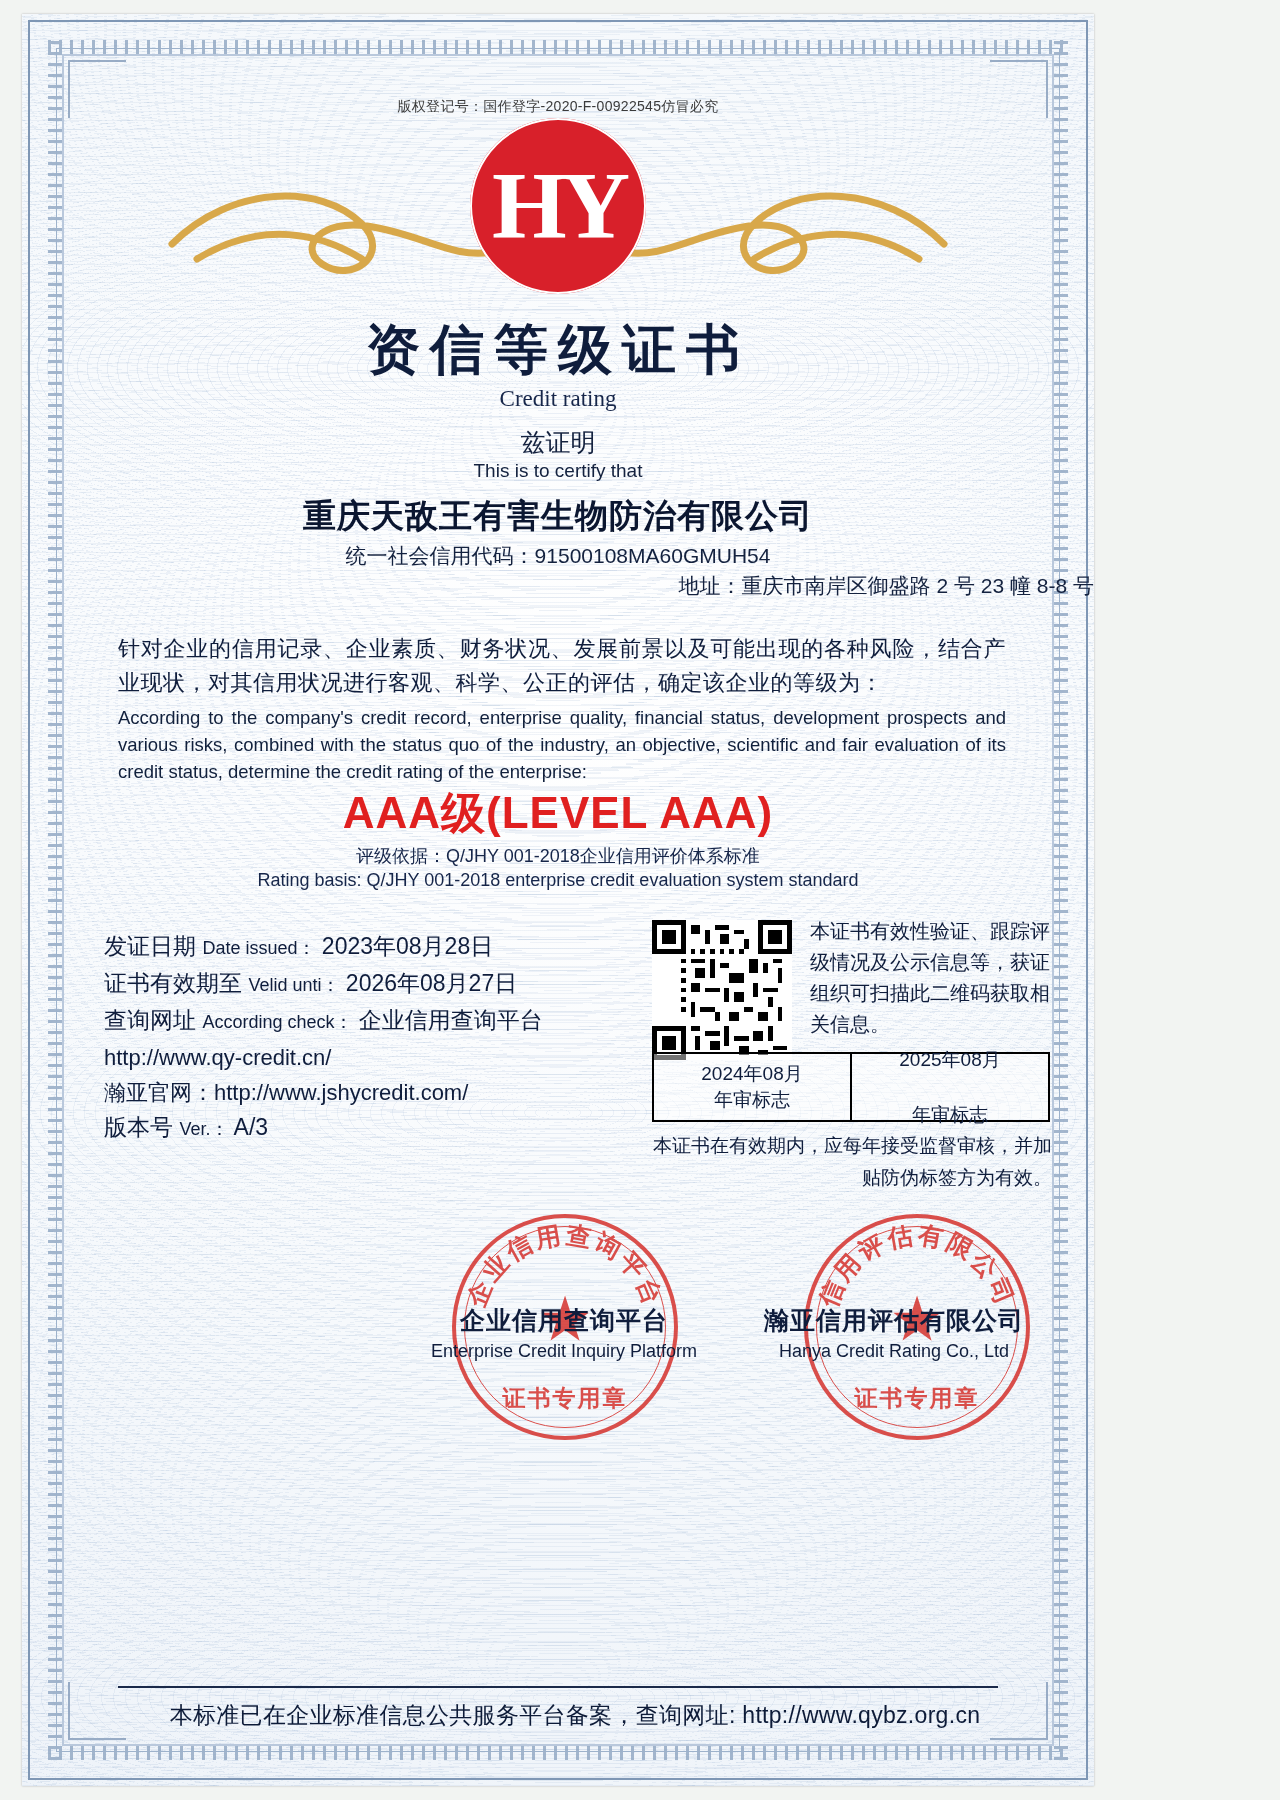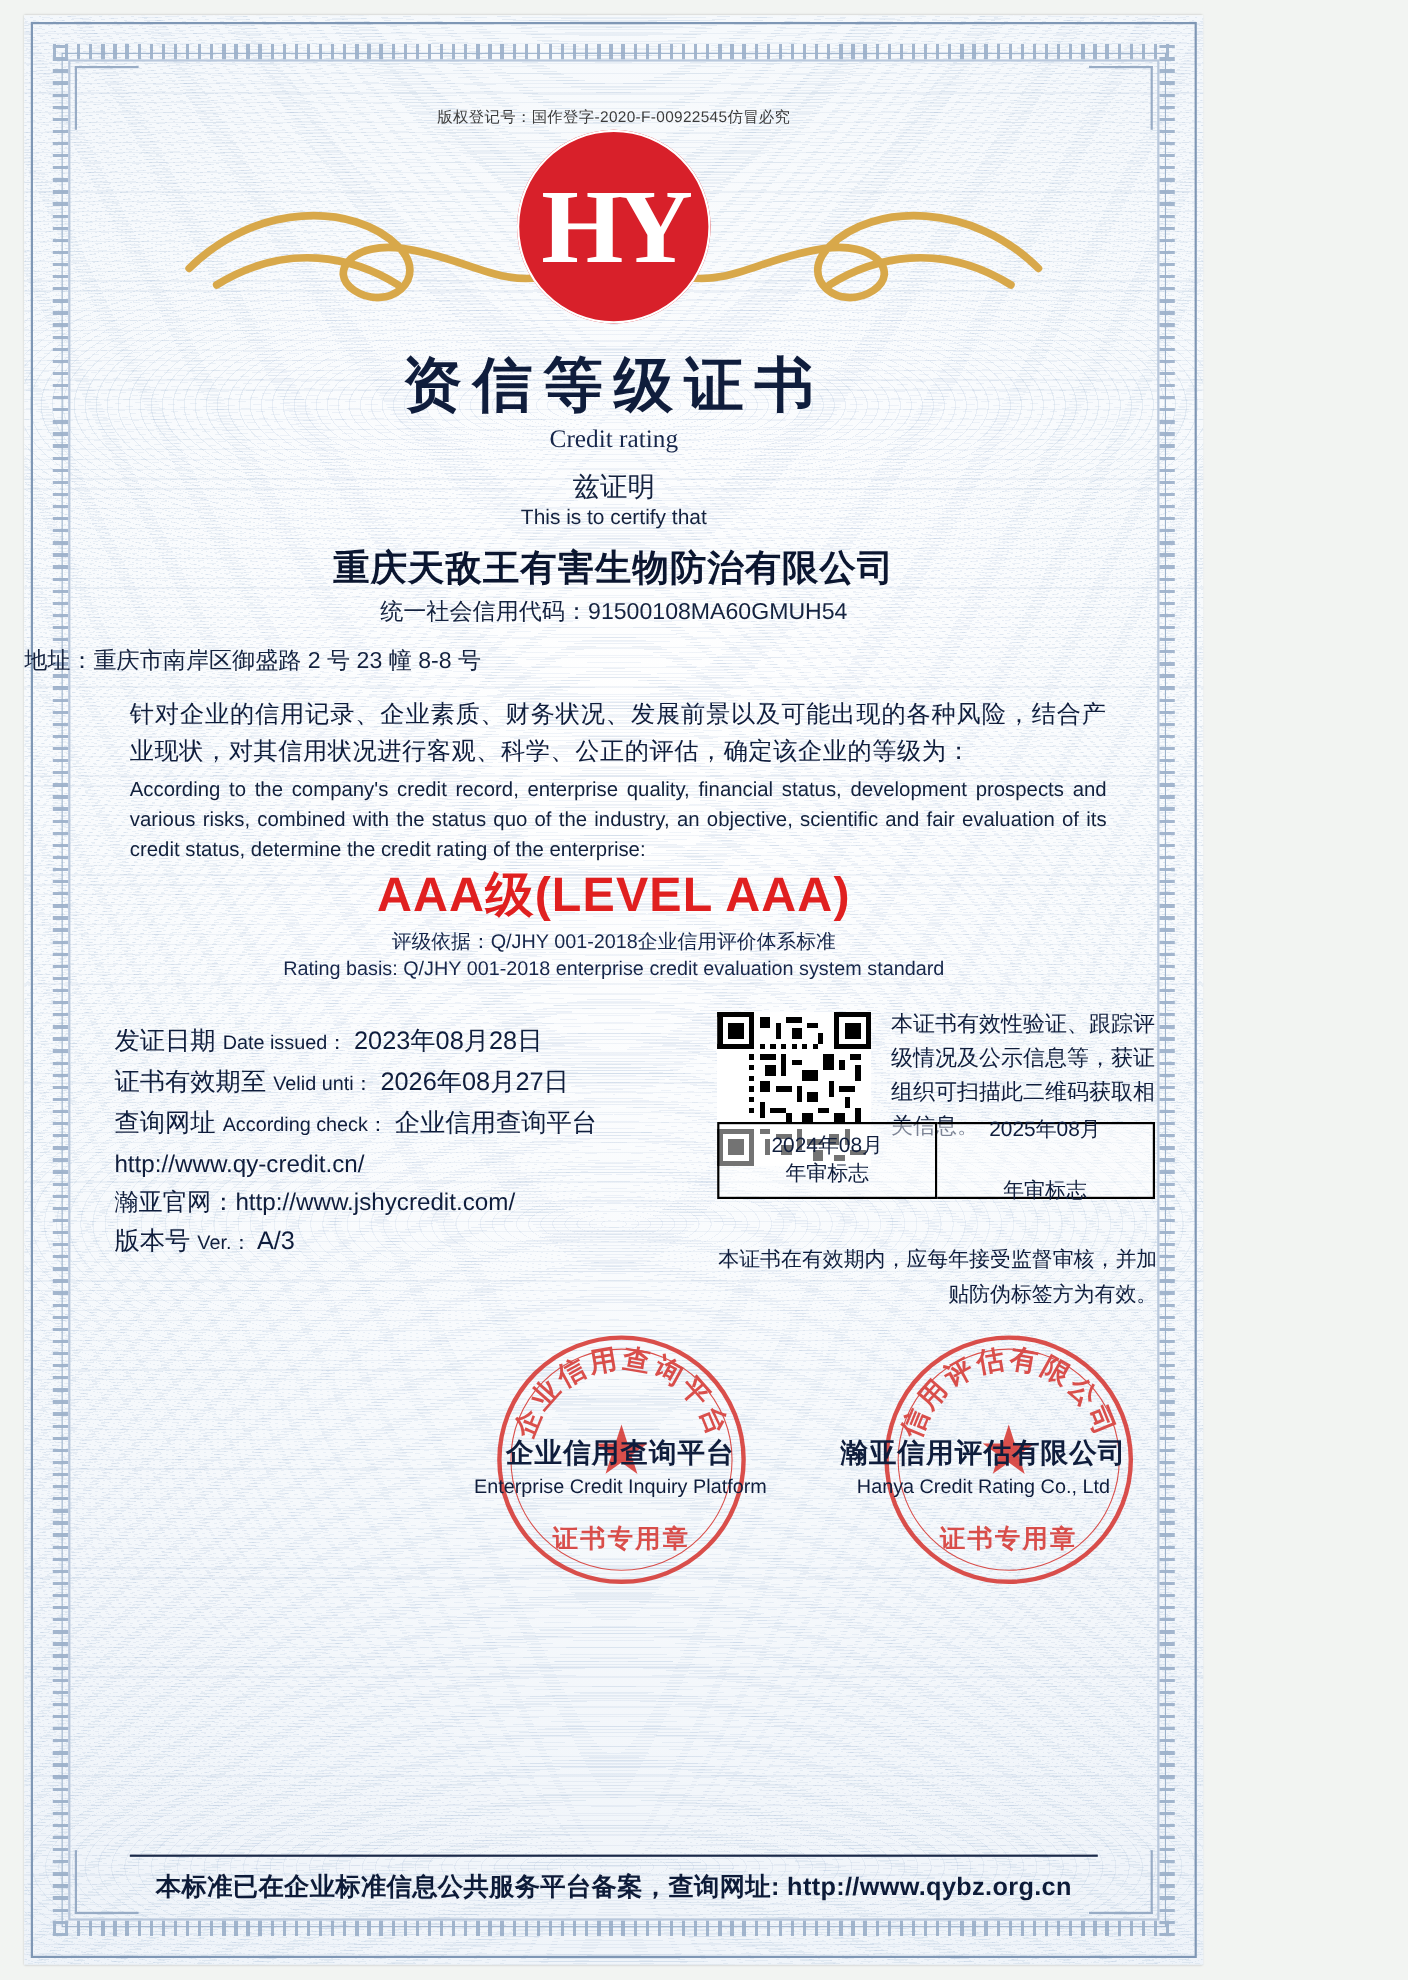--- a/index.html
+++ b/index.html
@@ -106,21 +106,21 @@
   }
   .company{
     position:absolute;top:480px;width:100%;text-align:center;
     font-size:33px;font-weight:bold;color:#0b1630;letter-spacing:1px;
   }
   .usci{
     position:absolute;top:528px;width:100%;text-align:center;
     font-size:21px;color:#14223f;
   }
   .address{
-    position:absolute;top:572px;width:100%;text-align:left;
+    position:absolute;top:558px;width:100%;text-align:right;
     font-size:21px;color:#14223f;
   }
   
   .para{
     position:absolute;left:96px;right:88px;top:618px;
   }
   .para .cn{
     font-size:22px;line-height:34px;color:#0f1d3c;text-align:justify;
     letter-spacing:.5px;
   }
@@ -155,21 +155,21 @@
     position:absolute;left:630px;top:906px;width:140px;height:140px;
     background:#fff;
   }
   .qr svg{display:block;}
   .qr-note{
     position:absolute;left:788px;top:902px;width:240px;
     font-size:20px;line-height:31px;color:#0f1d3c;
   }
   
   .review-row{
-    position:absolute;left:630px;top:1006px;width:398px;
+    position:absolute;left:630px;top:1038px;width:398px;
     display:flex;
   }
   .review-box{
     flex:1;border:2px solid #000;height:66px;
     display:flex;flex-direction:column;align-items:center;justify-content:center;
     font-size:19px;color:#0f1d3c;line-height:26px;
     background:rgba(255,255,255,.45);
   }
   .review-box + .review-box{border-left:none;gap:29px;}
   .review-note{
@@ -207,22 +207,22 @@
     position:absolute;left:712px;top:1290px;width:320px;text-align:center;
     color:#0f1d3c;
   }
   .sign-cn{font-size:25px;font-weight:bold;letter-spacing:1px;}
   .sign-en{font-size:18px;margin-top:4px;}
 
   .footer-rule{
     position:absolute;left:96px;right:96px;top:1672px;height:2px;background:#1b2a4a;
   }
   .footer{
-    position:absolute;left:0;top:1686px;width:100%;text-align:center;
-    font-size:23px;color:#0d1b38;letter-spacing:.3px;font-weight:bold;
+    position:absolute;left:17px;top:1686px;width:100%;text-align:center;
+    font-size:23px;color:#0d1b38;letter-spacing:.3px;
   }
 </style>
 </head>
 <body>
 
 <div class="sheet">
   <div class="guilloche"></div>
   <div class="border-outer"></div>
   <div class="border-lace"></div>
   <div class="border-inner"></div>

